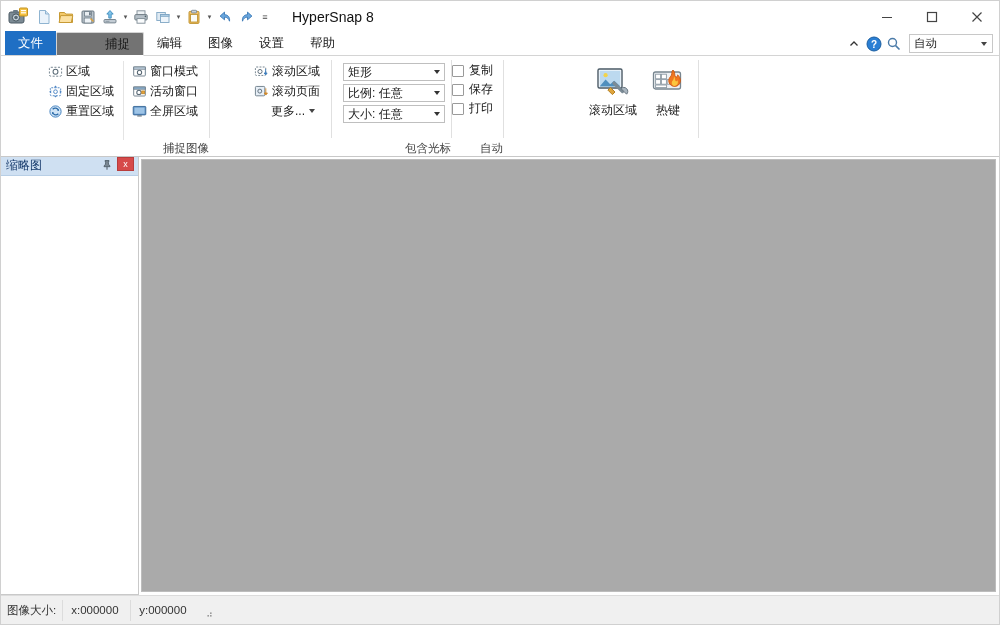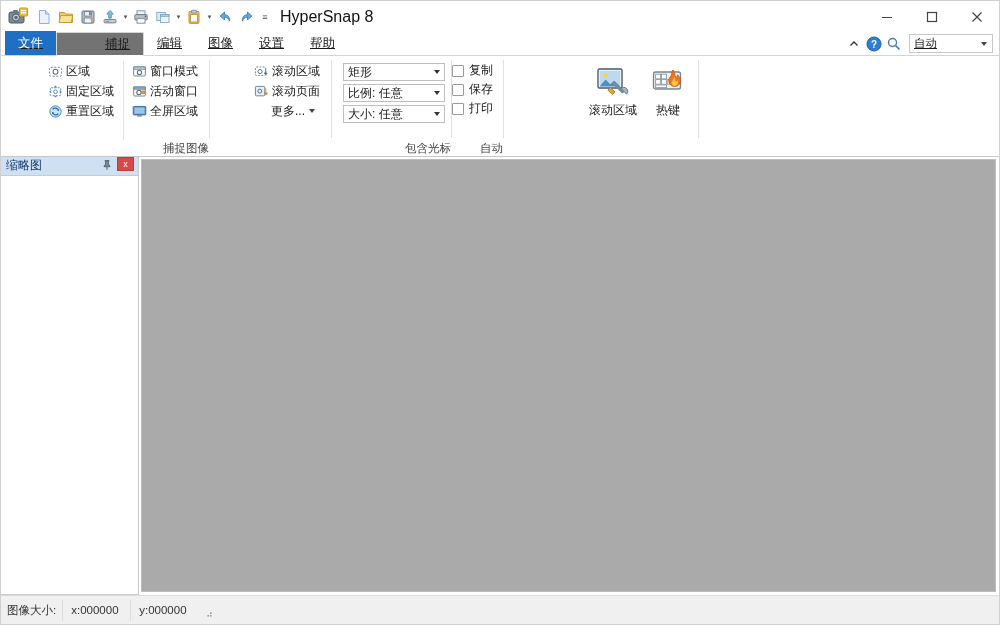--- a/index.html
+++ b/index.html
@@ -46,43 +46,42 @@
   .qat-drop {
     width: 9px; height: 23px;
     display: flex; align-items: center; justify-content: center;
     font-size: 7px; color: #555;
   }
   .qat-chev {
     width: 14px; height: 23px; display: flex; align-items: center;
     justify-content: center; color: #444; font-size: 9px;
   }
   .app-title {
-    margin-left: 8px;
-    font-size: 16px;
+    margin-left: 20px;
+    font-size: 14px;
     color: #111;
     white-space: nowrap;
   }
   .wincontrols {
     position: absolute; right: 0; top: 0;
     display: flex; height: 31px;
   }
   .wc {
     width: 45px; height: 31px;
     display: flex; align-items: center; justify-content: center;
     color: #333;
   }
 
   
   .tabrow {
     height: 24px; min-height: 24px;
     display: flex; align-items: flex-end;
     background: #ffffff;
     position: relative;
     border-bottom: 1px solid #d4d4d4;
-    text-decoration: underline;
   }
   .tab {
     height: 24px;
     padding: 0 13px;
     display: flex; align-items: center;
     font-size: 12.5px;
     color: #1a1a1a;
     cursor: default;
     white-space: nowrap;
   }

